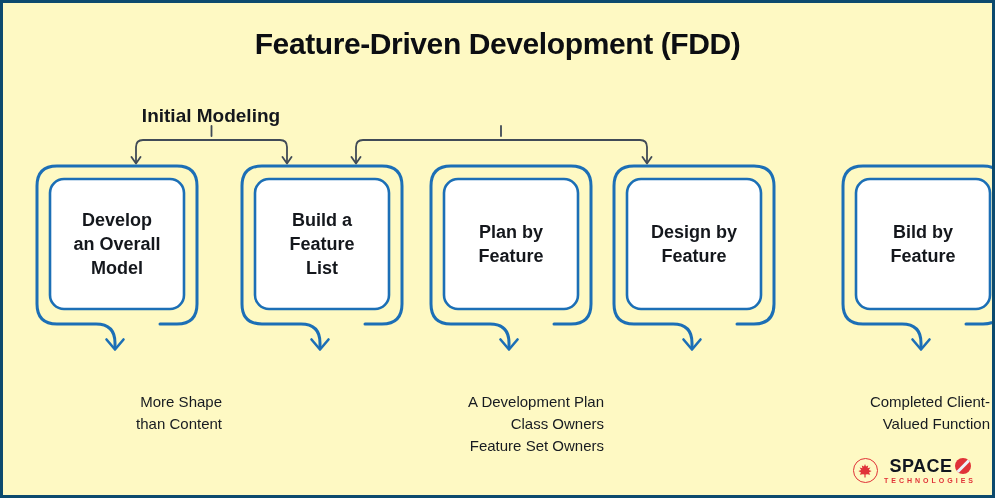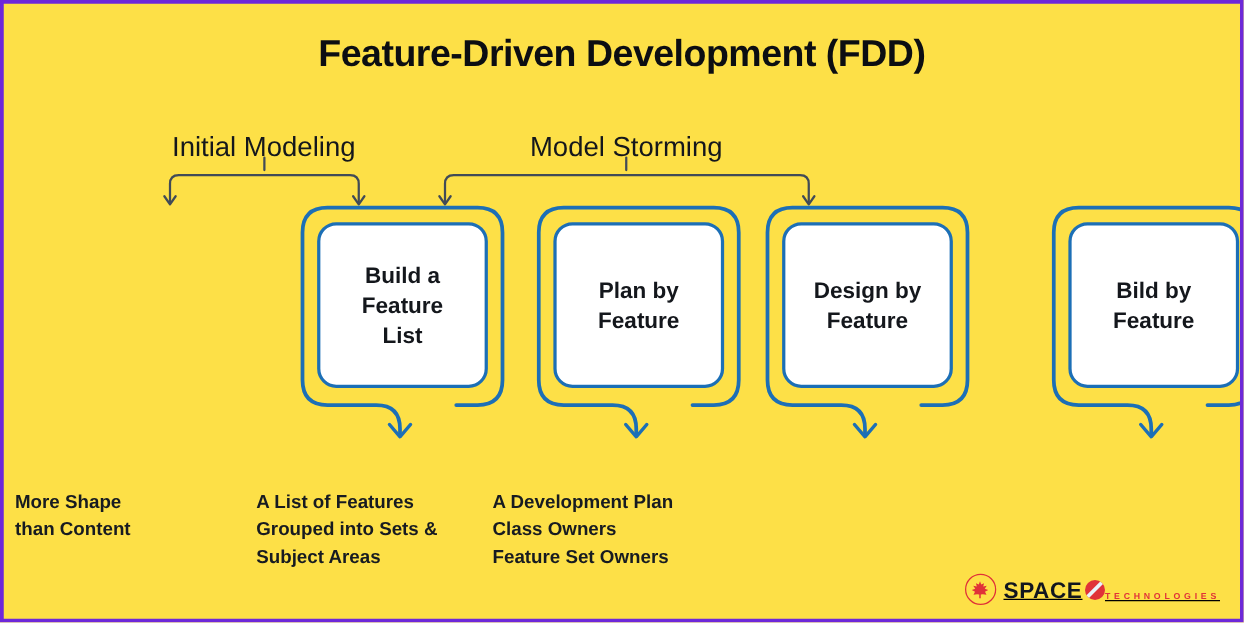--- a/index.html
+++ b/index.html
@@ -1,75 +1,84 @@
 <!DOCTYPE html>
 <html><head>
 <meta charset="utf-8">
 <style>
   html,body{margin:0;padding:0;background:#fff;font-family:"Liberation Sans",sans-serif;}
   .canvas{
     position:relative;width:995px;height:498px;box-sizing:border-box;
-    background:#fde047;border:3px solid #6d28d9;overflow:hidden;
+    background:#fef9c3;border:3px solid #0c4a6e;overflow:hidden;
   }
   .title{
     position:absolute;top:24px;left:0;width:100%;margin:0;
     text-align:center;font-size:30px;font-weight:700;letter-spacing:-0.4px;color:#0C0E12;
   }
   .phase-label{
     position:absolute;top:102px;width:200px;text-align:center;
-    font-size:22px;font-weight:400;color:#14171C;
+    font-size:19px;font-weight:700;color:#14171C;
   }
   .connectors{position:absolute;left:0;top:0;}
   .stage{position:absolute;top:160px;width:164px;height:196px;}
   .stage svg{position:absolute;left:0;top:0;}
   .stage-label{
     position:absolute;left:15px;top:16px;width:134px;height:130px;
     display:flex;align-items:center;justify-content:center;text-align:center;
     font-size:18px;font-weight:700;line-height:24px;color:#14171C;white-space:pre-line;
   }
   .caption{
-    position:absolute;top:388px;width:210px;text-align:left;
-    font-size:15px;font-weight:700;line-height:22px;color:#171B21;white-space:pre-line;
+    position:absolute;top:388px;width:210px;text-align:right;
+    font-size:15px;font-weight:400;line-height:22px;color:#171B21;white-space:pre-line;
   }
   .logo{position:absolute;right:16px;bottom:11px;display:flex;align-items:center;gap:6px;}
   .leaf-badge{
     width:25px;height:25px;border-radius:50%;border:1.6px solid #E03238;box-sizing:border-box;
     display:flex;align-items:center;justify-content:center;flex:0 0 auto;
   }
-  .logo-text{display:flex;flex-direction:row;align-items:flex-end;text-decoration:underline;}
+  .logo-text{display:flex;flex-direction:column;align-items:center;}
   .brand-row{display:flex;align-items:center;gap:2px;}
   .brand{font-size:18px;font-weight:800;letter-spacing:0.5px;color:#11161F;line-height:18px;}
   .slashed-o{
     position:relative;width:16px;height:16px;border-radius:50%;background:#E03238;overflow:hidden;flex:0 0 auto;
   }
   .slashed-o::after{
     content:"";position:absolute;left:-2px;top:6.5px;width:20px;height:3px;background:#EAF3FA;
     transform:rotate(-45deg);
   }
   .tagline{font-size:7px;font-weight:700;letter-spacing:3px;color:#E03238;margin-top:2px;}
 </style>
 </head>
 <body>
 
 <div class="canvas">
 
   <h1 class="title">Feature-Driven Development (FDD)</h1>
 
   <div class="phase-label" style="left:108px">Initial Modeling</div>
-  <div class="phase-label" style="left:398px">Model Storming</div>
 
   <svg class="connectors" width="995" height="170" viewBox="0 0 995 170" fill="none" stroke="#414B57" stroke-width="1.8" stroke-linecap="round" stroke-linejoin="round">
 
     <path d="M208.5 123 V133 M133 159 V144 Q133 137 140 137 L277 137 Q284 137 284 144 V159"></path>
     <path d="M128.5 154 L133 160.5 L137.5 154 M279.5 154 L284 160.5 L288.5 154"></path>
 
     <path d="M498 123 V133 M353 159 V144 Q353 137 360 137 L637 137 Q644 137 644 144 V159"></path>
     <path d="M348.5 154 L353 160.5 L357.5 154 M639.5 154 L644 160.5 L648.5 154"></path>
   </svg>
 
+  <div class="stage" style="left:32px">
+    <svg width="164" height="196" viewBox="0 0 164 196" fill="none" stroke="#1C6FB6" stroke-linecap="round" stroke-linejoin="round">
+      <path stroke-width="3" d="M125 161 H142 Q162 161 162 141 V23 Q162 3 142 3 H22 Q2 3 2 23 V141 Q2 161 22 161 H61 Q80 161 80 180 V184"></path>
+      <path stroke-width="2.6" d="M71.5 176.5 L80 186.5 L88.5 176.5"></path>
+      <rect x="15" y="16" width="134" height="130" rx="14" fill="#FFFFFF" stroke-width="2.6"></rect>
+    </svg>
+    <div class="stage-label">Develop
+an Overall
+Model</div>
+  </div>
 
   <div class="stage" style="left:237px">
     <svg width="164" height="196" viewBox="0 0 164 196" fill="none" stroke="#1C6FB6" stroke-linecap="round" stroke-linejoin="round">
       <path stroke-width="3" d="M125 161 H142 Q162 161 162 141 V23 Q162 3 142 3 H22 Q2 3 2 23 V141 Q2 161 22 161 H61 Q80 161 80 180 V184"></path>
       <path stroke-width="2.6" d="M71.5 176.5 L80 186.5 L88.5 176.5"></path>
       <rect x="15" y="16" width="134" height="130" rx="14" fill="#FFFFFF" stroke-width="2.6"></rect>
     </svg>
     <div class="stage-label">Build a
 Feature
 List</div>
@@ -100,26 +109,25 @@
       <path stroke-width="3" d="M125 161 H142 Q162 161 162 141 V23 Q162 3 142 3 H22 Q2 3 2 23 V141 Q2 161 22 161 H61 Q80 161 80 180 V184"></path>
       <path stroke-width="2.6" d="M71.5 176.5 L80 186.5 L88.5 176.5"></path>
       <rect x="15" y="16" width="134" height="130" rx="14" fill="#FFFFFF" stroke-width="2.6"></rect>
     </svg>
     <div class="stage-label">Bild by
 Feature</div>
   </div>
 
   <div class="caption" style="left:9px">More Shape
 than Content</div>
-  <div class="caption" style="left:202px">A List of Features
-Grouped into Sets &amp;
-Subject Areas</div>
   <div class="caption" style="left:391px">A Development Plan
 Class Owners
 Feature Set Owners</div>
+  <div class="caption" style="left:777px">Completed Client-
+Valued Function</div>
 
   <div class="logo">
     <span class="leaf-badge">
       <svg width="16" height="16" viewBox="0 0 16 16">
         <path fill="#E03238" d="M8 1 L9 3.6 L11.2 2.5 L10.6 5.2 L13.4 4.6 L11.8 7 L14.6 8 L12 9.4 L13.2 11.8 L10.3 11.3 L8.6 11.6 L8.6 14.6 L7.4 14.6 L7.4 11.6 L5.7 11.3 L2.8 11.8 L4 9.4 L1.4 8 L4.2 7 L2.6 4.6 L5.4 5.2 L4.8 2.5 L7 3.6 Z"></path>
       </svg>
     </span>
     <div class="logo-text">
       <div class="brand-row">
         <span class="brand">SPACE</span>

